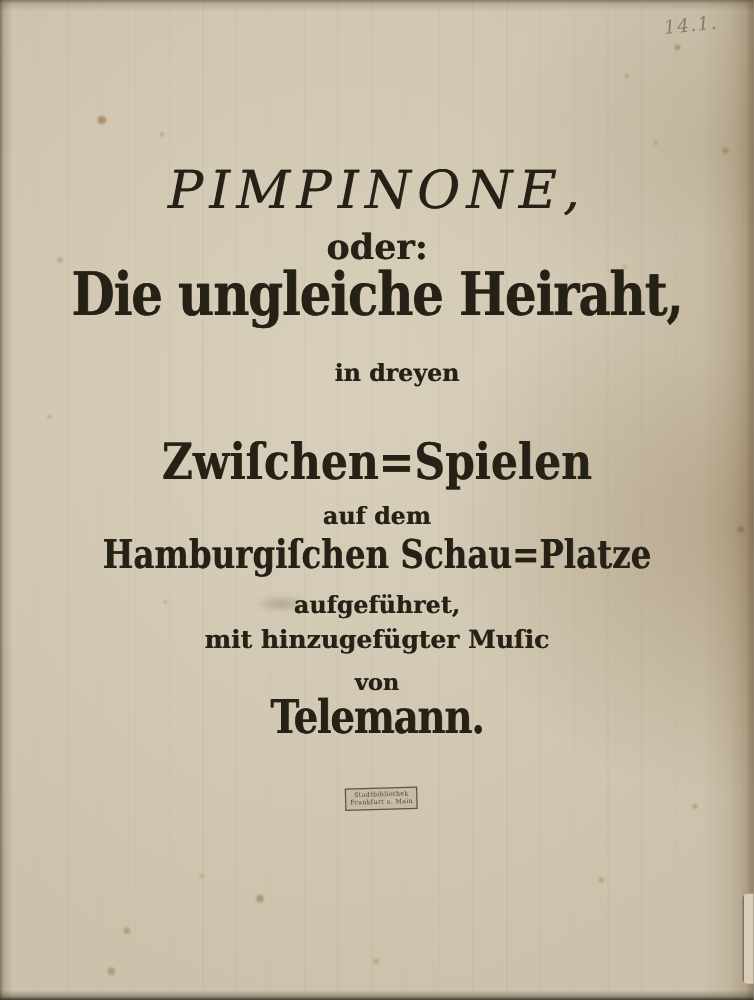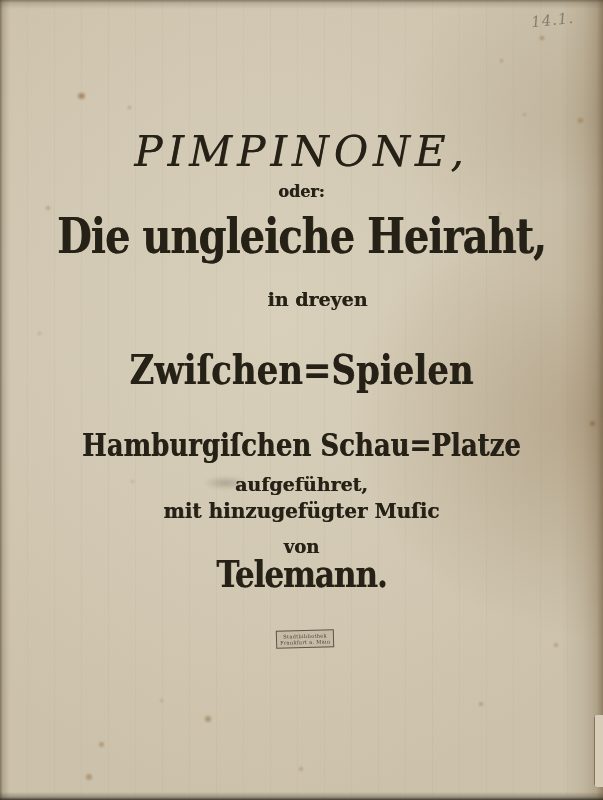--- a/index.html
+++ b/index.html
@@ -19,21 +19,21 @@
       radial-gradient(ellipse 140% 120% at 50% 50%, rgba(0,0,0,0) 55%, rgba(88,74,50,0.20) 95%);
   }
   .line {
     position:absolute; left:0; width:100%; text-align:center;
     color:#262116; line-height:1; white-space:nowrap;
     text-shadow:0.4px 0 0 rgba(38,33,22,0.75);
   }
   .fraktur { font-weight:700; }
   .stretch { transform-origin:center top; }
   #t-title        { top:131px; font-size:42px; letter-spacing:5px; font-weight:400;font-style:italic; }
-  #t-oder         { top:184px; font-size:16px; }
+  #t-oder         { top:184px; font-size:28px; }
   #t-main         { top:212px; font-size:40px; letter-spacing:-1px; transform:scaleY(1.20); }
   #t-indreyen     { top:290px; font-size:19px;margin-left:16px; }
   #t-lustigen     { top:318px; font-size:22px; letter-spacing:5px; }
   #t-zwischen     { top:350px; font-size:34px; transform:scaleY(1.18); }
   #t-aufdem       { top:404px; font-size:19px; }
   #t-hamburg      { top:429px; font-size:26px; transform:scaleY(1.22); }
   #t-aufgefuehret { top:475px; font-size:19px; }
   #t-music        { top:501px; font-size:20px; }
   #t-von          { top:538px; font-size:18px; }
   #t-telemann     { top:556px; font-size:31px; letter-spacing:-1px; transform:scaleY(1.20); }
@@ -73,20 +73,21 @@
 
   <div class="line fraktur" id="t-oder">oder:</div>
 
   <div class="line fraktur stretch" id="t-main">Die ungleiche Heiraht,</div>
 
   <div class="line fraktur" id="t-indreyen">in dreyen</div>
 
 
   <div class="line fraktur stretch" id="t-zwischen">Zwiſchen=Spielen</div>
 
+  <div class="line fraktur" id="t-aufdem">auf dem</div>
 
   <div class="line fraktur stretch" id="t-hamburg">Hamburgiſchen Schau=Platze</div>
 
   <div class="line fraktur" id="t-aufgefuehret">aufgeführet,</div>
 
   <div class="line fraktur" id="t-music">mit hinzugefügter Muſic</div>
 
   <div class="line fraktur" id="t-von">von</div>
 
   <div class="line fraktur stretch" id="t-telemann">Telemann.</div>

